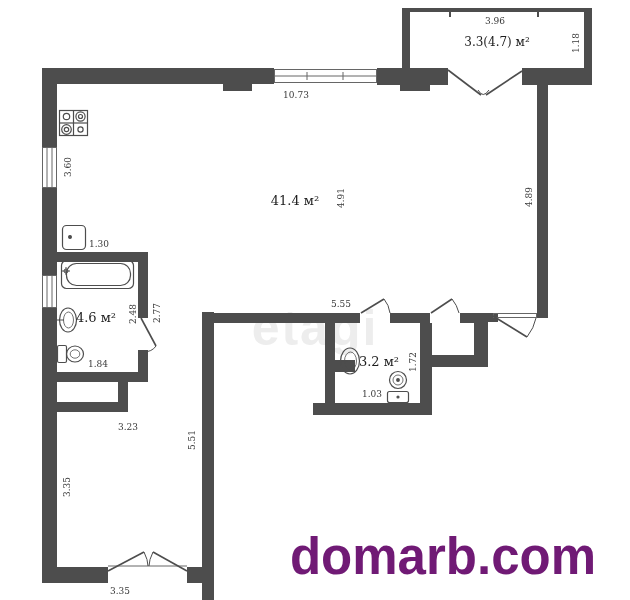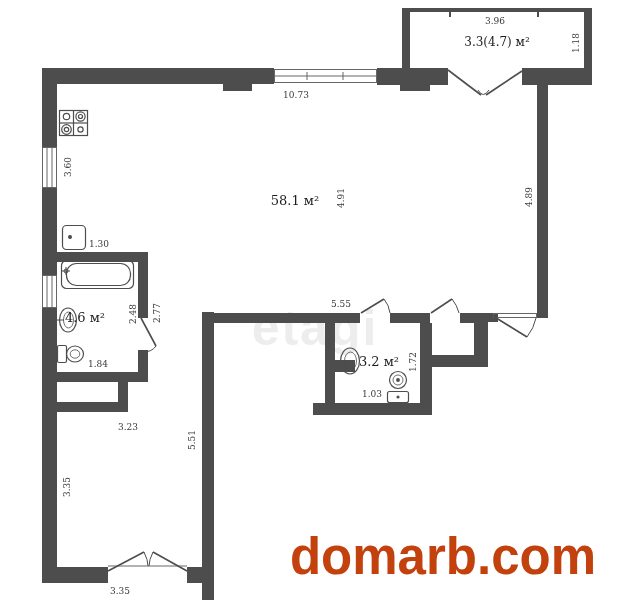--- a/index.html
+++ b/index.html
@@ -9,21 +9,21 @@
          font-family:"Liberation Sans",sans-serif;font-weight:bold;font-size:50px;
          color:#ededed;letter-spacing:2px;z-index:1;user-select:none;}
   #plan{position:absolute;left:0;top:0;z-index:2;}
   .lbl{position:absolute;z-index:3;transform:translate(-50%,-50%);white-space:nowrap;}
   .dim{font:9px "DejaVu Serif",serif;color:#3a3a3a;}
   .dim.v{transform:translate(-50%,-50%) rotate(-90deg);}
   .area{font:13px "DejaVu Serif",serif;color:#1d1d1d;text-align:right;}
   .area.sm{font-size:12px;}
   .site{position:absolute;left:443px;top:556px;transform:translate(-50%,-50%);
         font-family:"Liberation Sans",sans-serif;font-weight:bold;font-size:51px;
-        color:#c2410c;z-index:4;letter-spacing:0px;}
+        color:#701a75;z-index:4;letter-spacing:0px;}
 </style>
 </head>
 <body>
 
 <div id="stage">
 
   <div class="etagi">etagi</div>
 
   <svg id="plan" width="630" height="600" viewBox="0 0 630 600">
 
@@ -165,19 +165,19 @@
   <span class="lbl dim v" style="left:157px;top:313px">2.77</span>
   <span class="lbl dim" style="left:341px;top:304px">5.55</span>
   <span class="lbl dim" style="left:98px;top:364px">1.84</span>
   <span class="lbl dim v" style="left:413px;top:362px">1.72</span>
   <span class="lbl dim" style="left:372px;top:394px">1.03</span>
   <span class="lbl dim" style="left:128px;top:427px">3.23</span>
   <span class="lbl dim v" style="left:192px;top:440px">5.51</span>
   <span class="lbl dim v" style="left:67px;top:487px">3.35</span>
   <span class="lbl dim" style="left:120px;top:591px">3.35</span>
 
-  <span class="lbl area" style="left:295px;top:200px">58.1 м²</span>
-  <span class="lbl area" style="left:85px;top:317px">4.6 м²</span>
+  <span class="lbl area" style="left:295px;top:200px">41.4 м²</span>
+  <span class="lbl area" style="left:96px;top:317px">4.6 м²</span>
   <span class="lbl area" style="left:379px;top:361px">3.2 м²</span>
   <span class="lbl area sm" style="left:497px;top:42px">3.3(4.7) м²</span>
 
   <div class="site">domarb.com</div>
 </div>
 
 </body></html>

